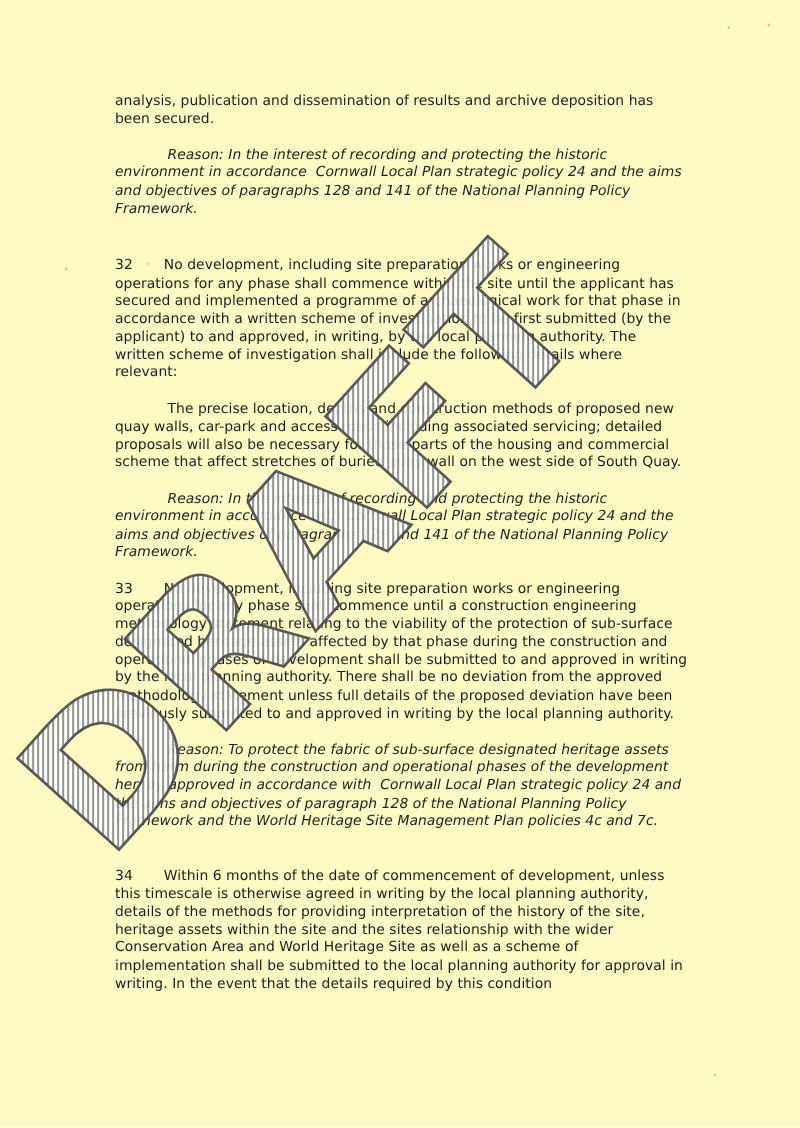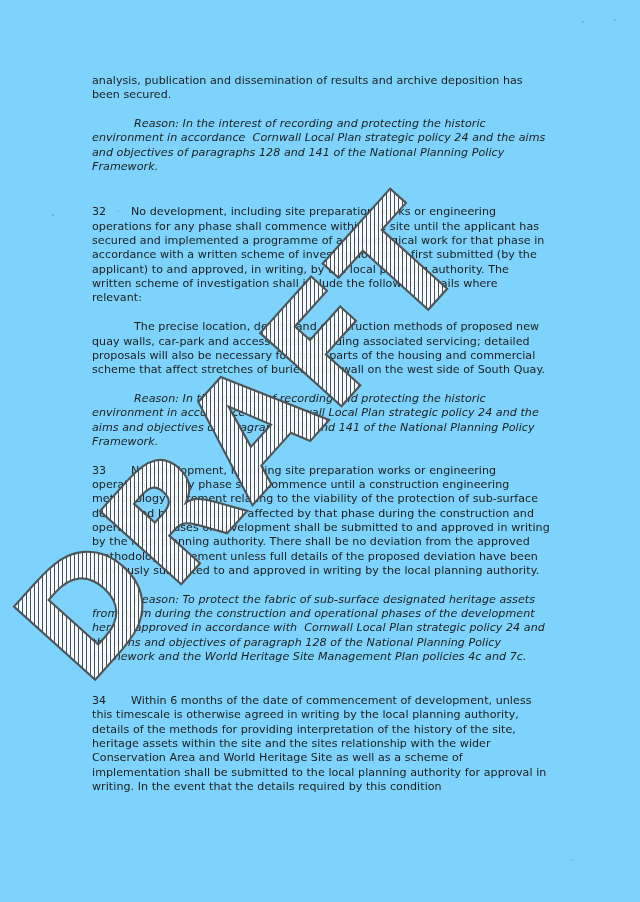--- a/index.html
+++ b/index.html
@@ -11,21 +11,21 @@
     width: 640px;
     height: 902px;
     overflow: hidden;
     font-family: "DejaVu Sans", sans-serif;
   }
 
   #page {
     position: relative;
     width: 640px;
     height: 902px;
-    background: #7dd3fc;
+    background: #fef9c3;
     overflow: hidden;
   }
 
   
   #page::before {
     content: "";
     position: absolute;
     left: 0; top: 0; right: 0; bottom: 0;
     pointer-events: none;
     background:

